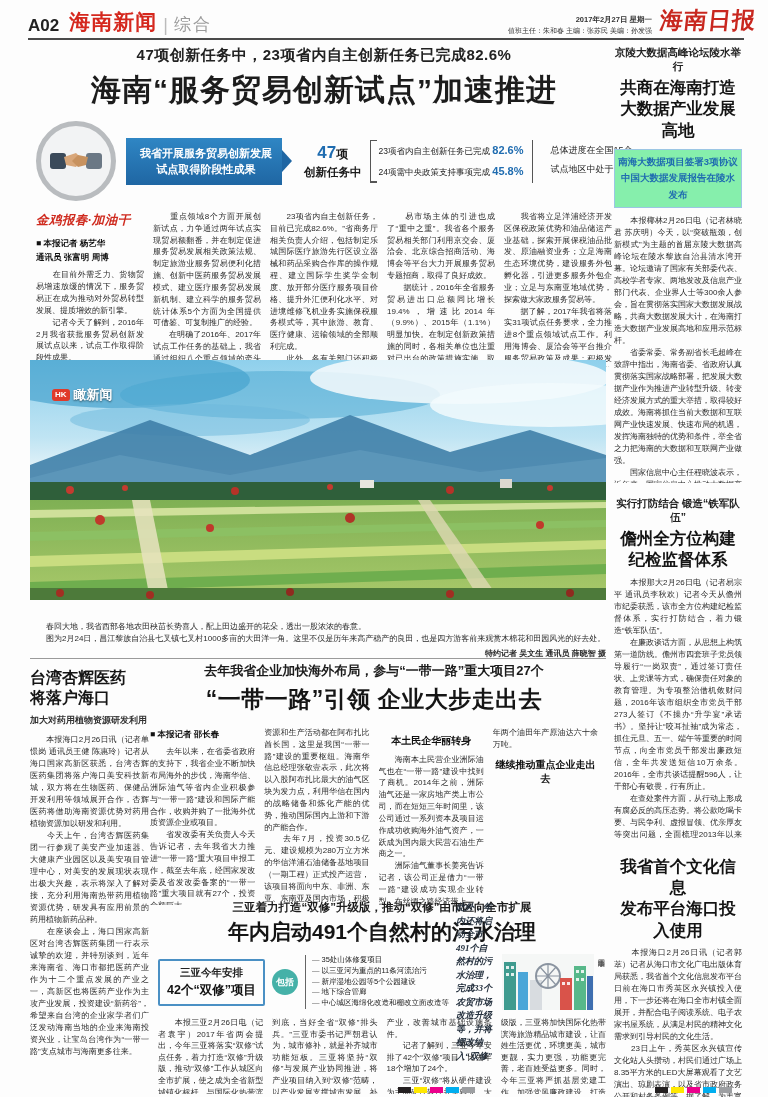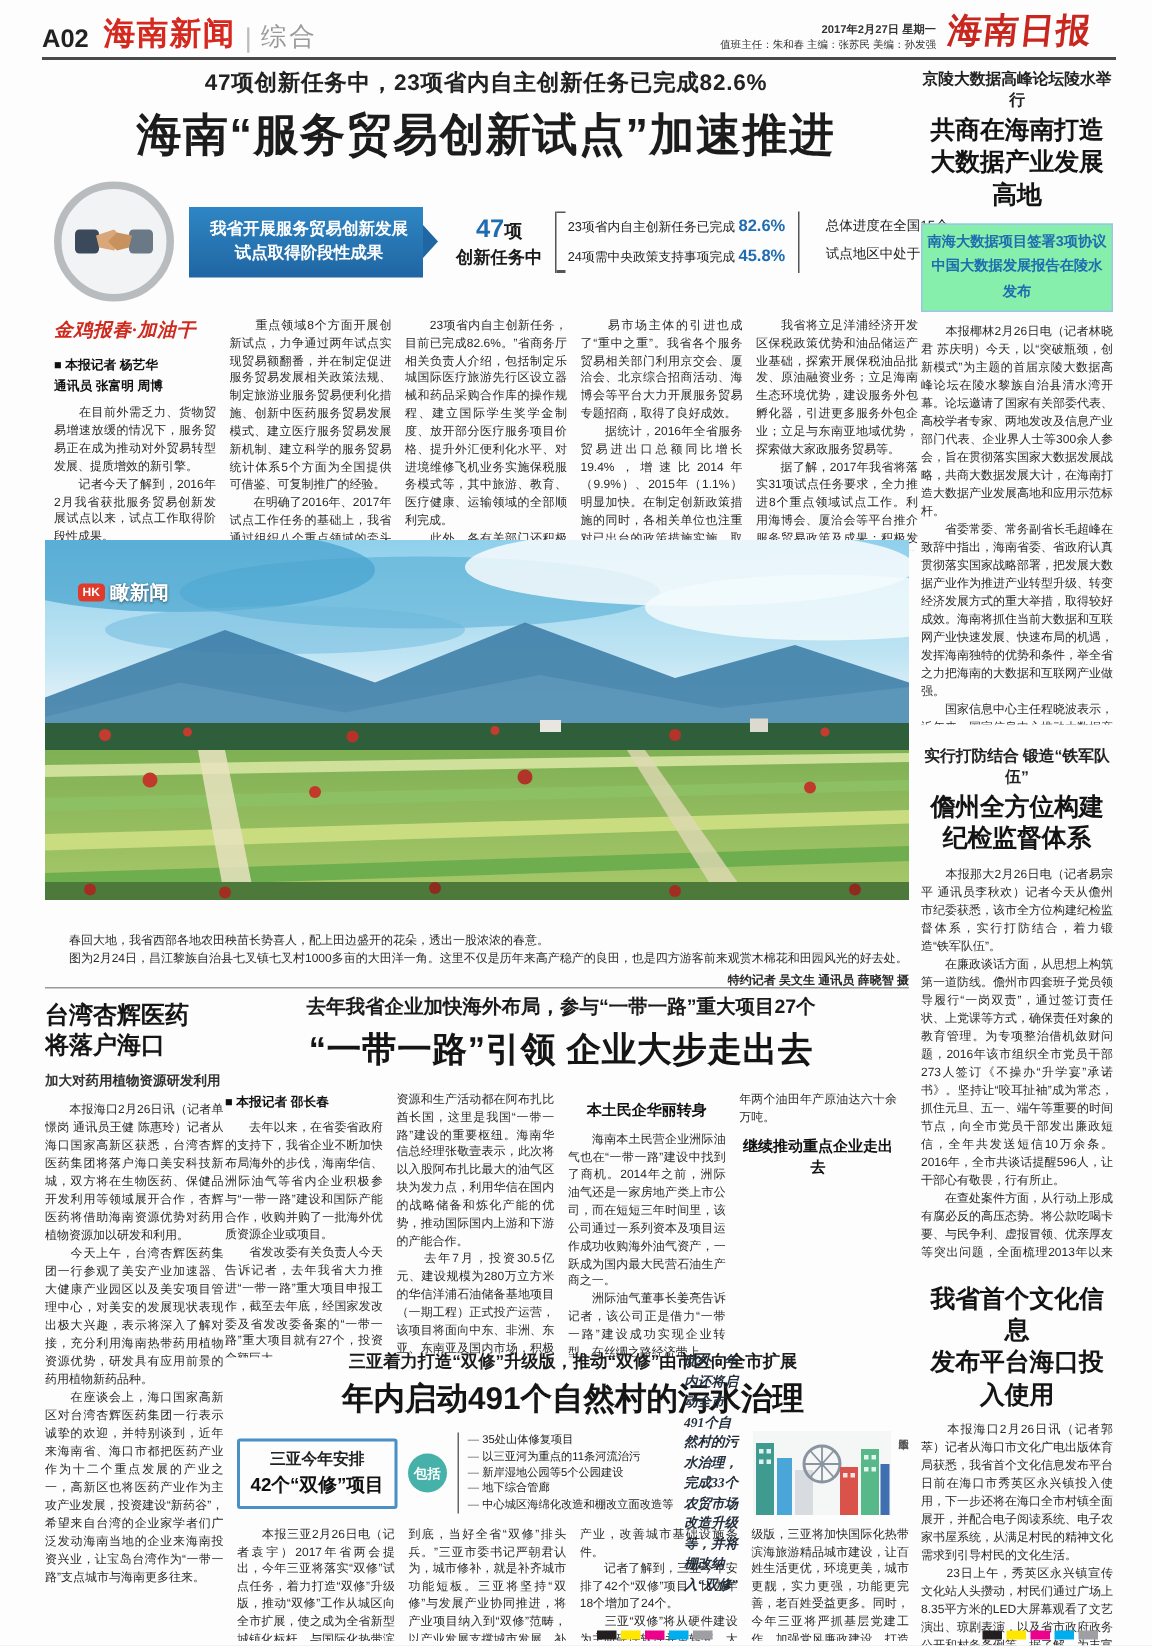--- a/index.html
+++ b/index.html
@@ -2,21 +2,21 @@
 <html><head>
 <meta charset="utf-8">
 <style>
   html,body{margin:0;padding:0;background:#e9e9e9;}
   .page{position:relative;width:768px;height:1097px;background:#fdfdfd;margin:0 auto;
         font-family:"Liberation Sans","DejaVu Sans",sans-serif;color:#1a1a1a;overflow:hidden;}
   .abs{position:absolute;}
   .pre{white-space:pre-line;}
   .just{text-align:justify;text-justify:inter-ideograph;}
   
-  .hdr{left:28px;top:6px;right:40px;height:30px;display:flex;align-items:flex-end;}
+  .hdr{left:28px;top:6px;right:12px;height:30px;display:flex;align-items:flex-end;}
   .hdr .pageno{font-size:17px;font-weight:bold;color:#222;margin-right:10px;}
   .hdr .sec{font-size:21px;font-weight:bold;color:#d5281e;letter-spacing:1px;}
   .hdr .bar{color:#bbb;font-size:18px;margin:0 6px;}
   .hdr .sub{font-size:17px;color:#9a9a9a;letter-spacing:2px;}
   .hdr-right{margin-left:auto;display:flex;align-items:flex-end;gap:8px;}
   .hdr-meta{text-align:right;font-size:7px;color:#333;line-height:1.5;}
   .hdr-meta .d{font-weight:bold;font-size:7.5px;}
   .masthead{font-size:23px;font-weight:bold;color:#c8271f;font-family:"Liberation Serif",serif;
             transform:skewX(-6deg);letter-spacing:1px;}
   .hdr-rule{left:28px;right:24px;top:38px;height:0;border-top:2px solid #4a4a4a;}

